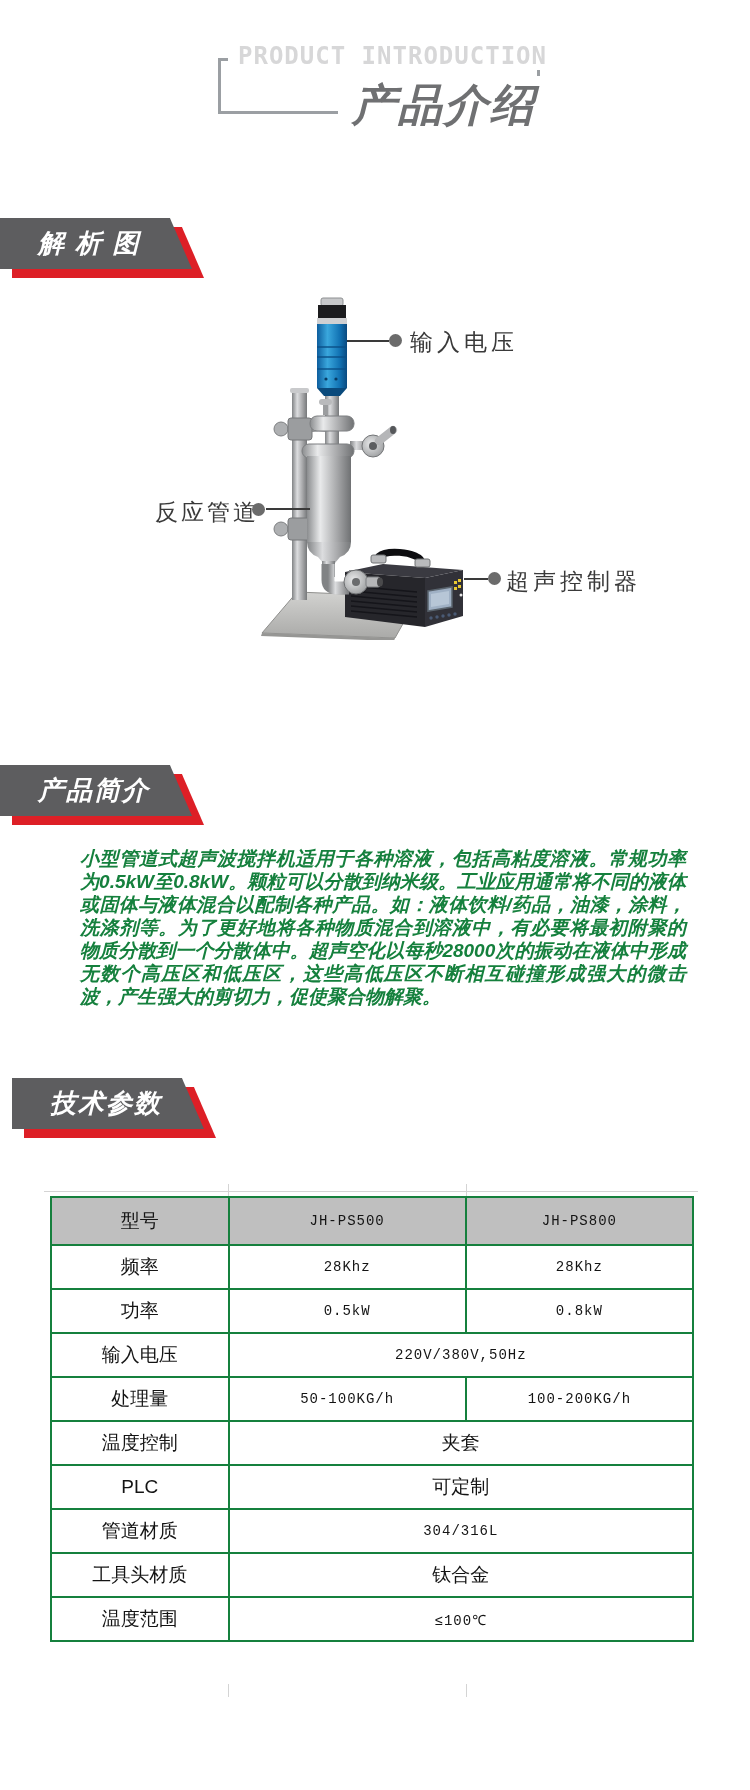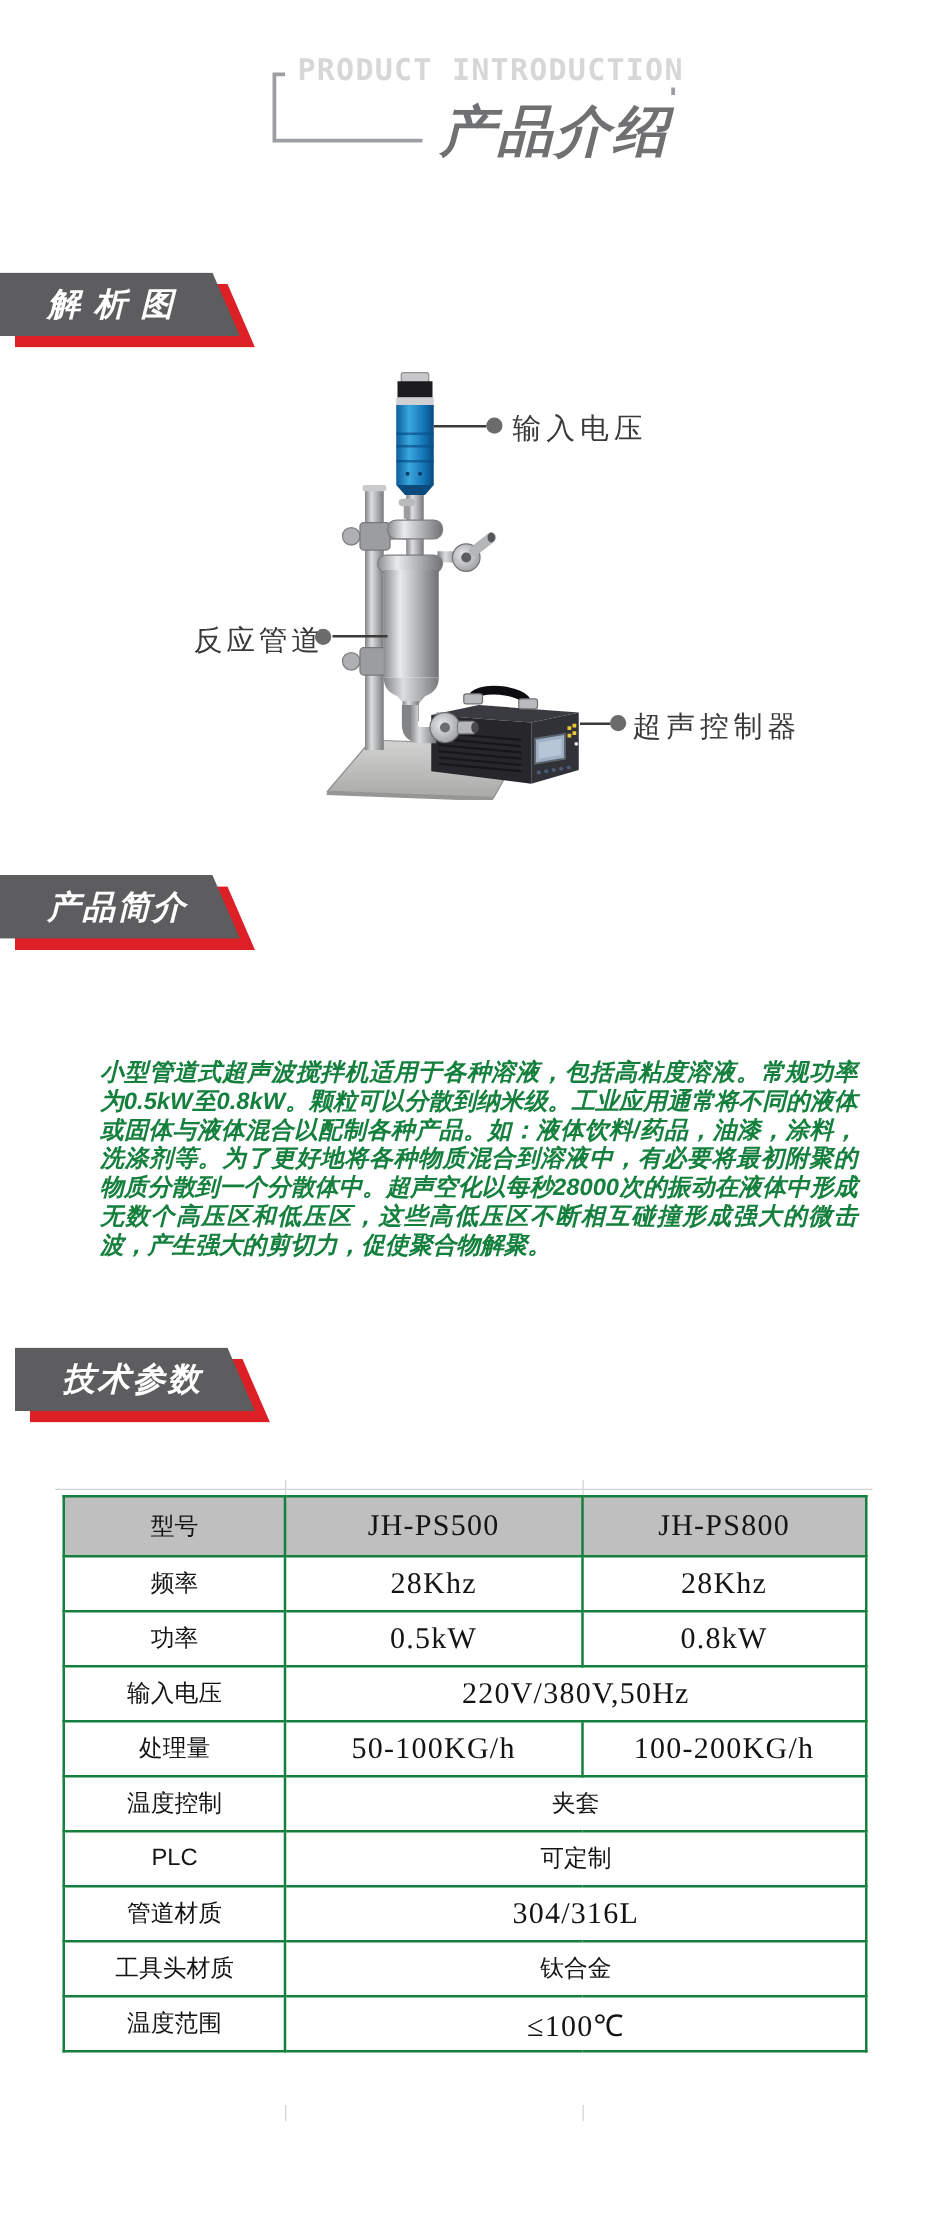--- a/index.html
+++ b/index.html
@@ -19,40 +19,40 @@
   
   .banner{position:absolute;left:0;width:230px;height:64px;}
   .banner .red-layer{position:absolute;left:12px;top:9px;width:192px;height:51px;
                      clip-path:polygon(0 0,88.5% 0,100% 100%,0 100%);}
   .banner .gray-layer{position:absolute;left:0;top:0;width:192px;height:51px;
                       clip-path:polygon(0 0,88.5% 0,100% 100%,0 100%);
                       background:#5d5d5f;color:#fff;display:flex;align-items:center;
                       box-sizing:border-box;padding-left:38px;font-size:26px;
                       font-weight:bold;font-style:italic;letter-spacing:2px;white-space:nowrap;}
   #banner-diagram{top:204px;margin-top:14px;}
-  #banner-intro{top:700px;}
+  #banner-intro{top:765px;}
   #banner-specs{top:1078px;margin-left:12px;}
 
   
   .figure{position:absolute;left:165px;top:250px;width:440px;height:390px;}
   .callout-line{position:absolute;height:2px;background:#3a3a3a;}
   .callout-dot{position:absolute;width:13px;height:13px;border-radius:50%;background:#6b6b6b;}
   .callout-text{position:absolute;font-size:23px;color:#3a3a3a;letter-spacing:4px;white-space:nowrap;}
 
   
   .intro-paragraph{position:absolute;left:80px;top:847px;width:606px;
                    font-size:19px;line-height:23px;color:#15803d;
                    font-style:italic;font-weight:bold;text-align:justify;}
 
   
   .spec-table{position:absolute;left:50px;top:1196px;width:644px;
               border-collapse:collapse;text-align:center;color:#141414;font-size:19px;}
   .spec-table td,.spec-table th{border:2px solid #15803d;height:42px;font-weight:normal;padding:0;}
   .spec-table tr.head td{background:#bfbfbf;height:46px;}
-  .spec-table .v{font-family:Liberation Serif, serif;font-size:24px;letter-spacing:1px;}
+  .spec-table .v{font-family:Liberation Mono, monospace;font-size:14px;letter-spacing:1px;}
   .c1{width:178px;} .c2{width:238px;} .c3{width:228px;}
   .grid-artifact{position:absolute;background:#d4d4d4;}
 </style>
 </head>
 <body>
 
 <div class="page">
 
   <div class="title-frame"></div>
   <div class="eyebrow">PRODUCT INTRODUCTION</div>

